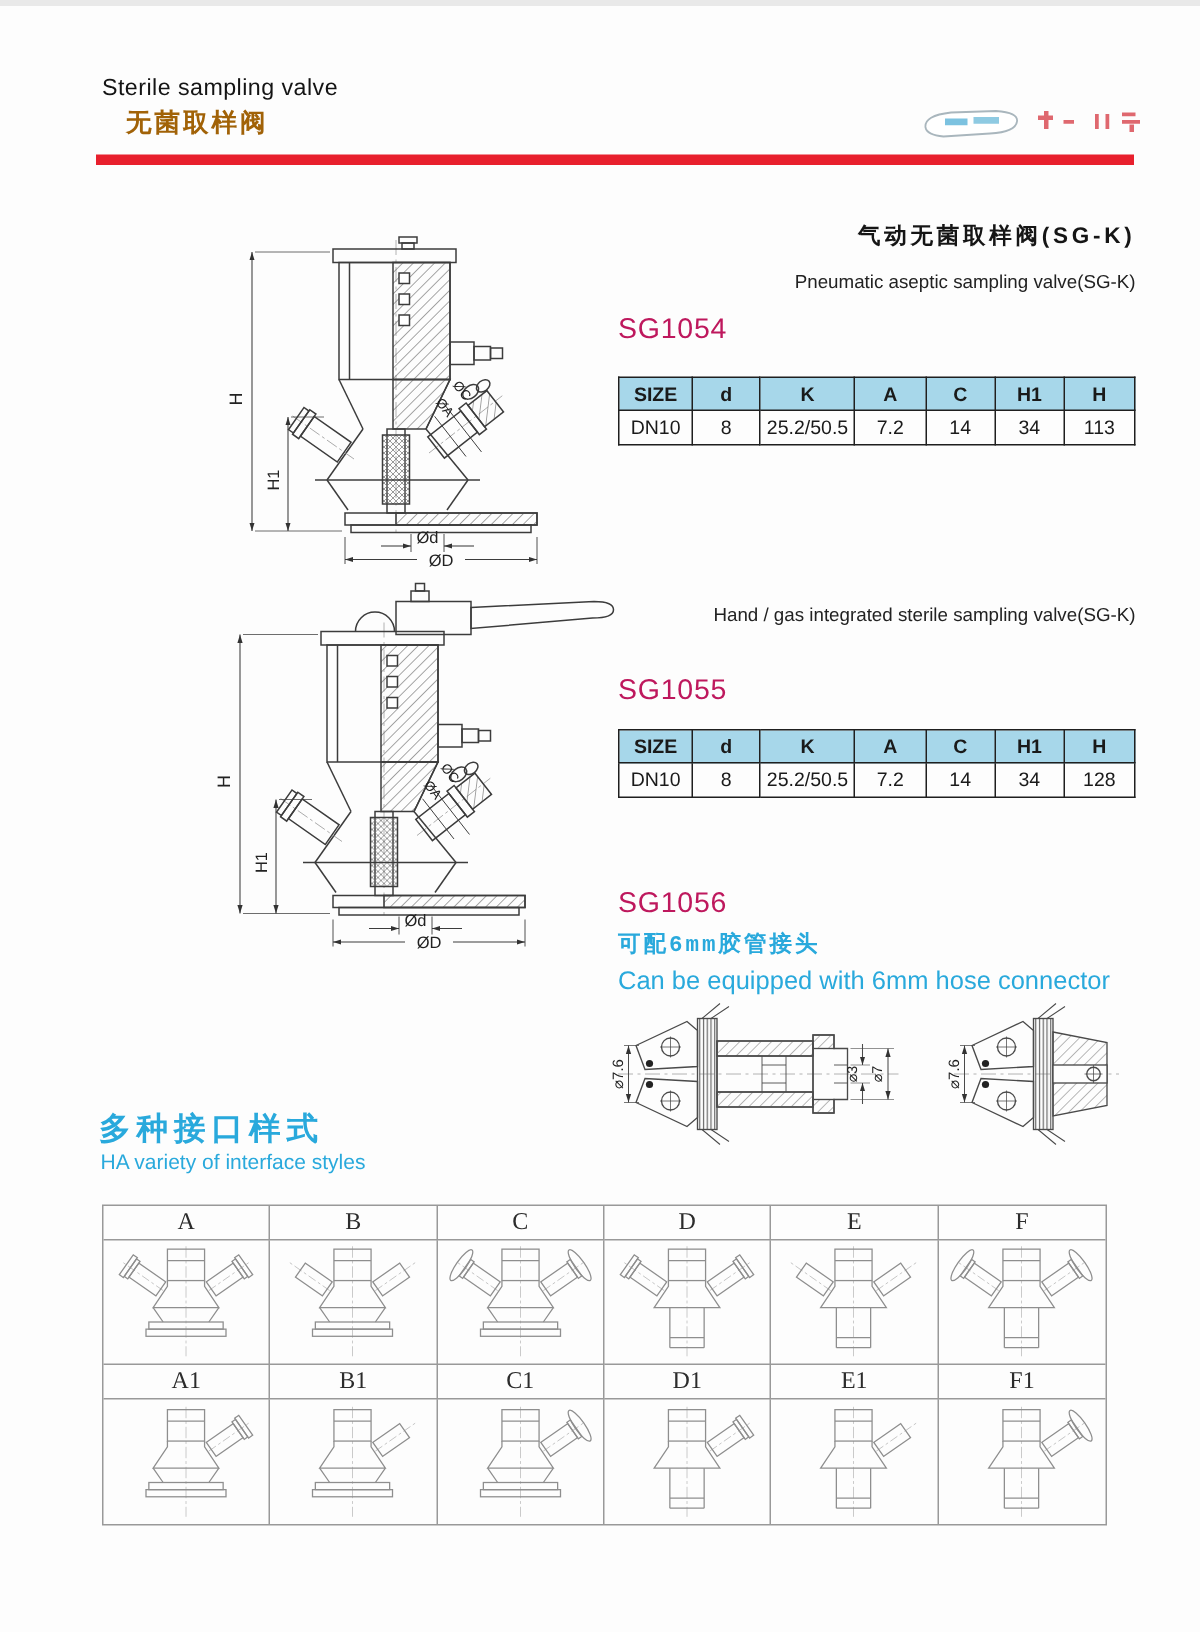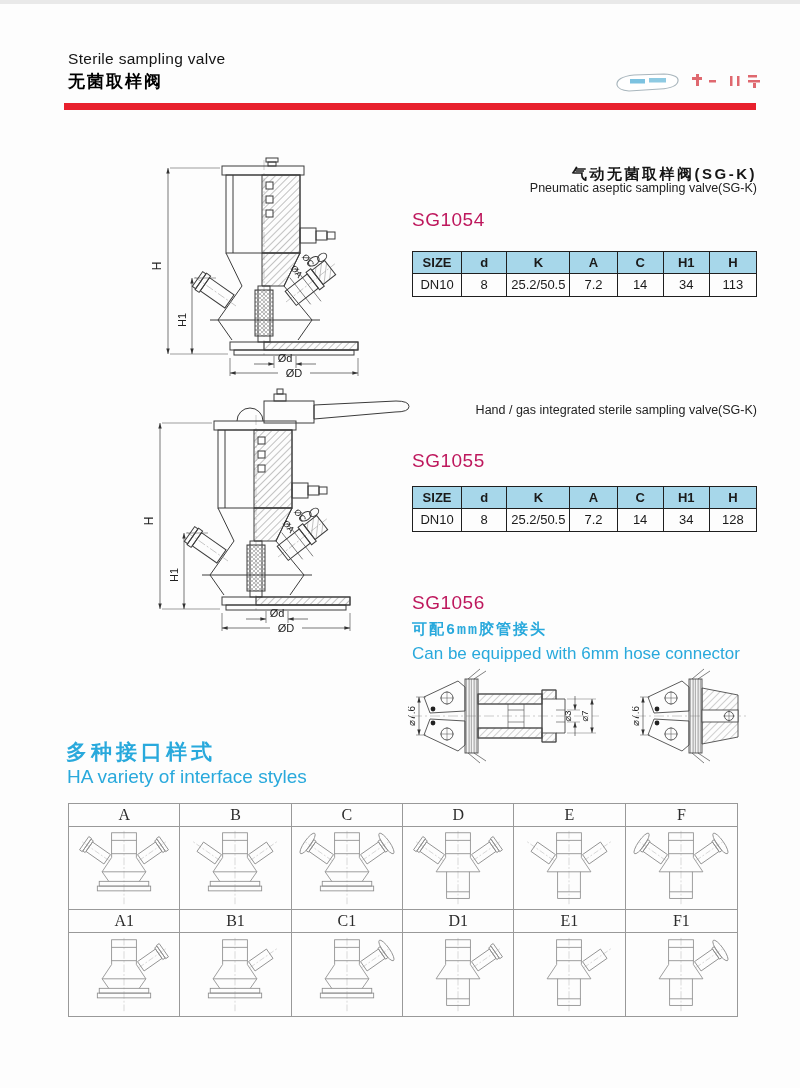--- a/index.html
+++ b/index.html
@@ -2,37 +2,37 @@
 <html><head>
 <meta charset="utf-8">
 <style>
   html,body{margin:0;padding:0;background:#e9e9e9;}
   .page{
     position:relative;width:800px;height:1088px;margin:4px auto;background:#fdfdfd;
     font-family:"Liberation Sans", sans-serif;color:#1a1a1a;overflow:hidden;
   }
   .abs{position:absolute;}
   .hdr-en{left:68px;top:46px;font-size:15.5px;letter-spacing:.3px;color:#141414;}
-  .hdr-zh{left:68px;top:66px;font-size:17px;font-weight:700;letter-spacing:2px;color:#000000;}
+  .hdr-zh{left:84px;top:66px;font-size:17px;font-weight:700;letter-spacing:2px;color:#a16207;}
   .redbar{left:64px;top:99px;width:692px;height:7px;background:var(--red);}
   .sec-title{width:400px;left:357px;text-align:right;}
   .sec-title-zh{font-size:15px;font-weight:700;letter-spacing:2.5px;color:#151515;}
   .sec-title-en{font-size:12.5px;color:#222;}
   .model{left:412px;font-size:19px;letter-spacing:.5px;color:#be185d;}
   .dim-table{border-collapse:collapse;table-layout:fixed;}
   .dim-table th,.dim-table td{
     border:1px solid #1f1f1f;text-align:center;padding:0;
     font-size:13px;height:21px;line-height:21px;white-space:nowrap;
   }
   .dim-table th{background:var(--thbg);font-weight:700;}
   .dim-table td{font-weight:400;height:22px;line-height:22px;}
   .note-zh{left:412px;font-size:15px;font-weight:700;letter-spacing:2px;color:var(--cyan);font-family:Liberation Mono, monospace;}
   .note-en{left:412px;font-size:17px;color:var(--cyan);text-align:center;}
   .head-zh{left:66px;font-size:21px;font-weight:700;letter-spacing:4px;color:var(--cyan);text-align:center;}
-  .head-en{left:67px;font-size:19px;color:var(--cyan);}
+  .head-en{left:67px;font-size:14px;color:var(--cyan);}
   .grid{
     left:68px;top:799px;width:670px;
     display:grid;grid-template-columns:repeat(6,1fr);grid-template-rows:23px 83px 23px 83px;
     border:1px solid #999;box-sizing:border-box;background:#fdfdfd;
   }
   .gcell{border-right:1px solid #999;border-bottom:1px solid #999;
     display:flex;align-items:center;justify-content:center;overflow:hidden;}
   .gcell.nr{border-right:none;}
   .gcell.nb{border-bottom:none;}
   .glabel{font-family:"Liberation Serif", serif;font-size:16px;color:#2c2c2c;}
@@ -133,21 +133,21 @@
         <line x1="150" y1="200" x2="150" y2="212" stroke-width="0.6"></line>
         <line x1="108" y1="208" x2="128" y2="208" stroke-width="0.7" marker-end="url(#ara)"></line>
         <line x1="170" y1="208" x2="150" y2="208" stroke-width="0.7" marker-end="url(#ara)"></line>
         <text font-size="11" x="139" y="206" text-anchor="middle">Ød</text>
         <line x1="84" y1="202" x2="84" y2="220" stroke-width="0.6"></line>
         <line x1="212" y1="202" x2="212" y2="220" stroke-width="0.6"></line>
         <line x1="84" y1="217" x2="132" y2="217" stroke-width="0.7" marker-start="url(#ara)"></line>
         <line x1="164" y1="217" x2="212" y2="217" stroke-width="0.7" marker-end="url(#ara)"></line>
         <text font-size="11" x="148" y="221" text-anchor="middle">ØD</text>
       </svg></div>
-  <div class="abs sec-title sec-title-zh" style="top:161px;text-align:right;">气动无菌取样阀(SG-K)</div>
+  <div class="abs sec-title sec-title-zh" style="top:144px;text-align:right;">气动无菌取样阀(SG-K)</div>
   <div class="abs sec-title sec-title-en" style="top:177px;">Pneumatic aseptic sampling valve(SG-K)</div>
   <div class="abs model" style="top:205px;">SG1054</div>
   <table class="abs dim-table" style="left:412px;top:247px;width:345px;">
     <colgroup>
         <col style="width:49px">
         <col style="width:45px">
         <col style="width:63px">
         <col style="width:47px">
         <col style="width:46px">
         <col style="width:46px">

